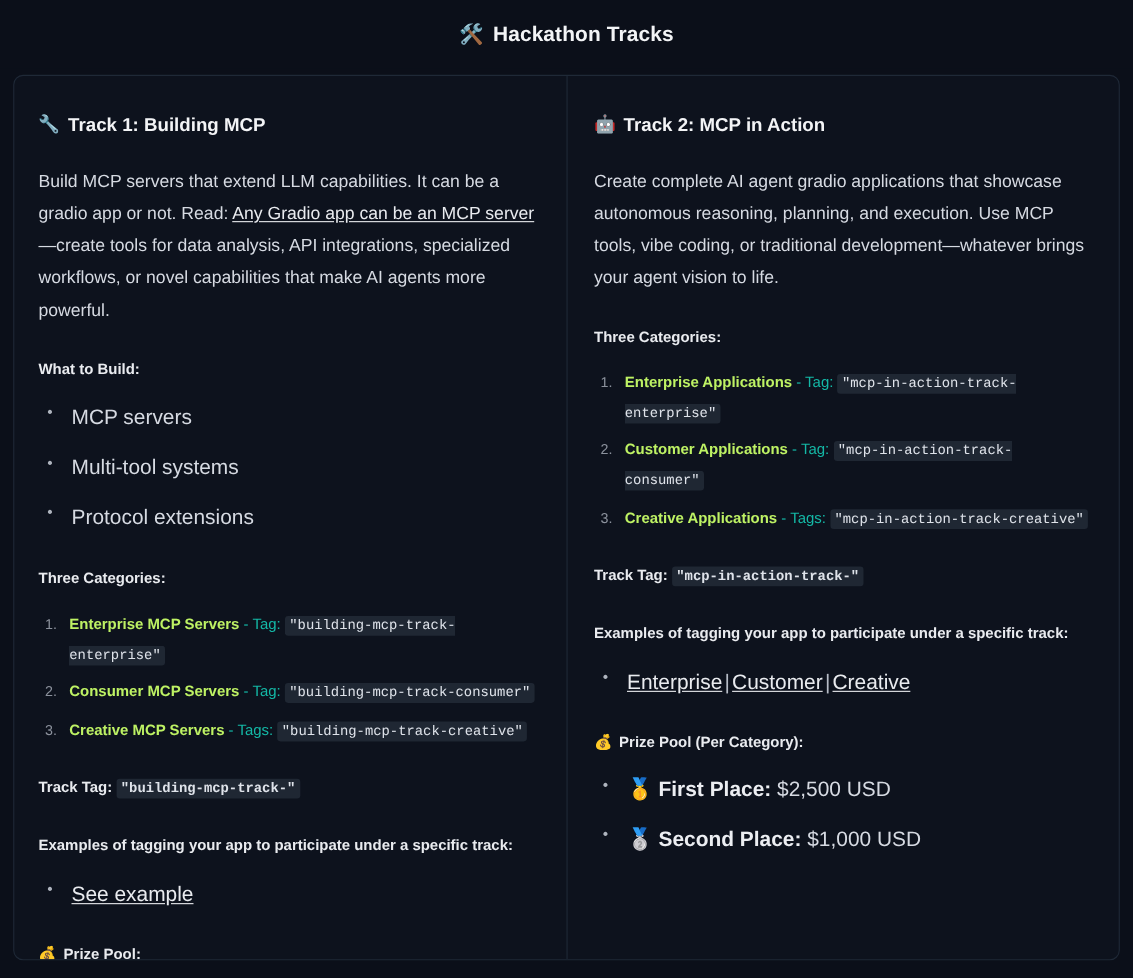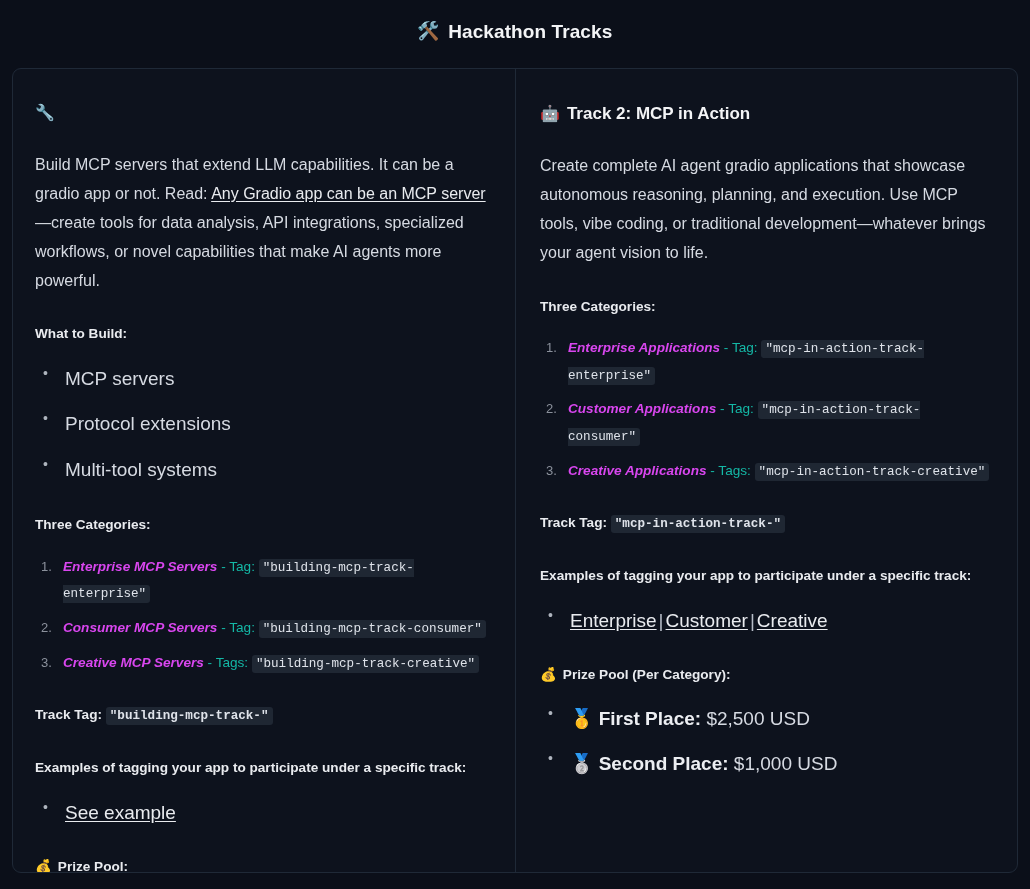--- a/index.html
+++ b/index.html
@@ -158,21 +158,21 @@
     counter-increment: li;
   }
   ol.numbered > li:before {
     content: counter(li) ".";
     position: absolute;
     left: -22px;
     top: 0;
     color: #8b919c;
     font-size: 13px;
   }
-  .cat-name { font-weight: 700; color: #d946ef; font-style: italic; }
+  .cat-name { font-weight: 700; color: #bef264; }
   .cat-tagword { color: #14b8a6; }
 
   .prize-item { font-size: 13.6px; color: #d6dae2; }
   .prize-item .emoji { margin-right: 5px; }
   .prize-item .place { font-weight: 700; color: #eceef2; }
 </style>
 </head>
 <body>
 
 <div id="app">
@@ -183,30 +183,31 @@
       <span>Hackathon Tracks</span>
     </div>
   </div>
 
   <div class="tracks-panel">
 
     <div class="track-col left">
 
       <div class="track-heading">
         <span class="emoji">🔧</span>
+        <span>Track 1: Building MCP</span>
       </div>
 
       <p class="para"><span>Build MCP servers that extend LLM capabilities. It can be a gradio app or not. Read: </span><a class="link">Any Gradio app can be an MCP server</a><span>—create tools for data analysis, API integrations, specialized workflows, or novel capabilities that make AI agents more powerful.</span></p>
 
       <p class="inline-label">What to Build:</p>
 
       <ul class="bullets">
         <li>MCP servers</li>
+        <li>Multi-tool systems</li>
         <li>Protocol extensions</li>
-        <li>Multi-tool systems</li>
       </ul>
 
       <p class="inline-label">Three Categories:</p>
 
       <ol class="numbered">
         <li><span class="cat-name">Enterprise MCP Servers</span><span class="cat-tagword"> - Tag: </span><code>"building-mcp-track-enterprise"</code></li>
         <li><span class="cat-name">Consumer MCP Servers</span><span class="cat-tagword"> - Tag: </span><code>"building-mcp-track-consumer"</code></li>
         <li><span class="cat-name">Creative MCP Servers</span><span class="cat-tagword"> - Tags: </span><code>"building-mcp-track-creative"</code></li>
       </ol>
 

